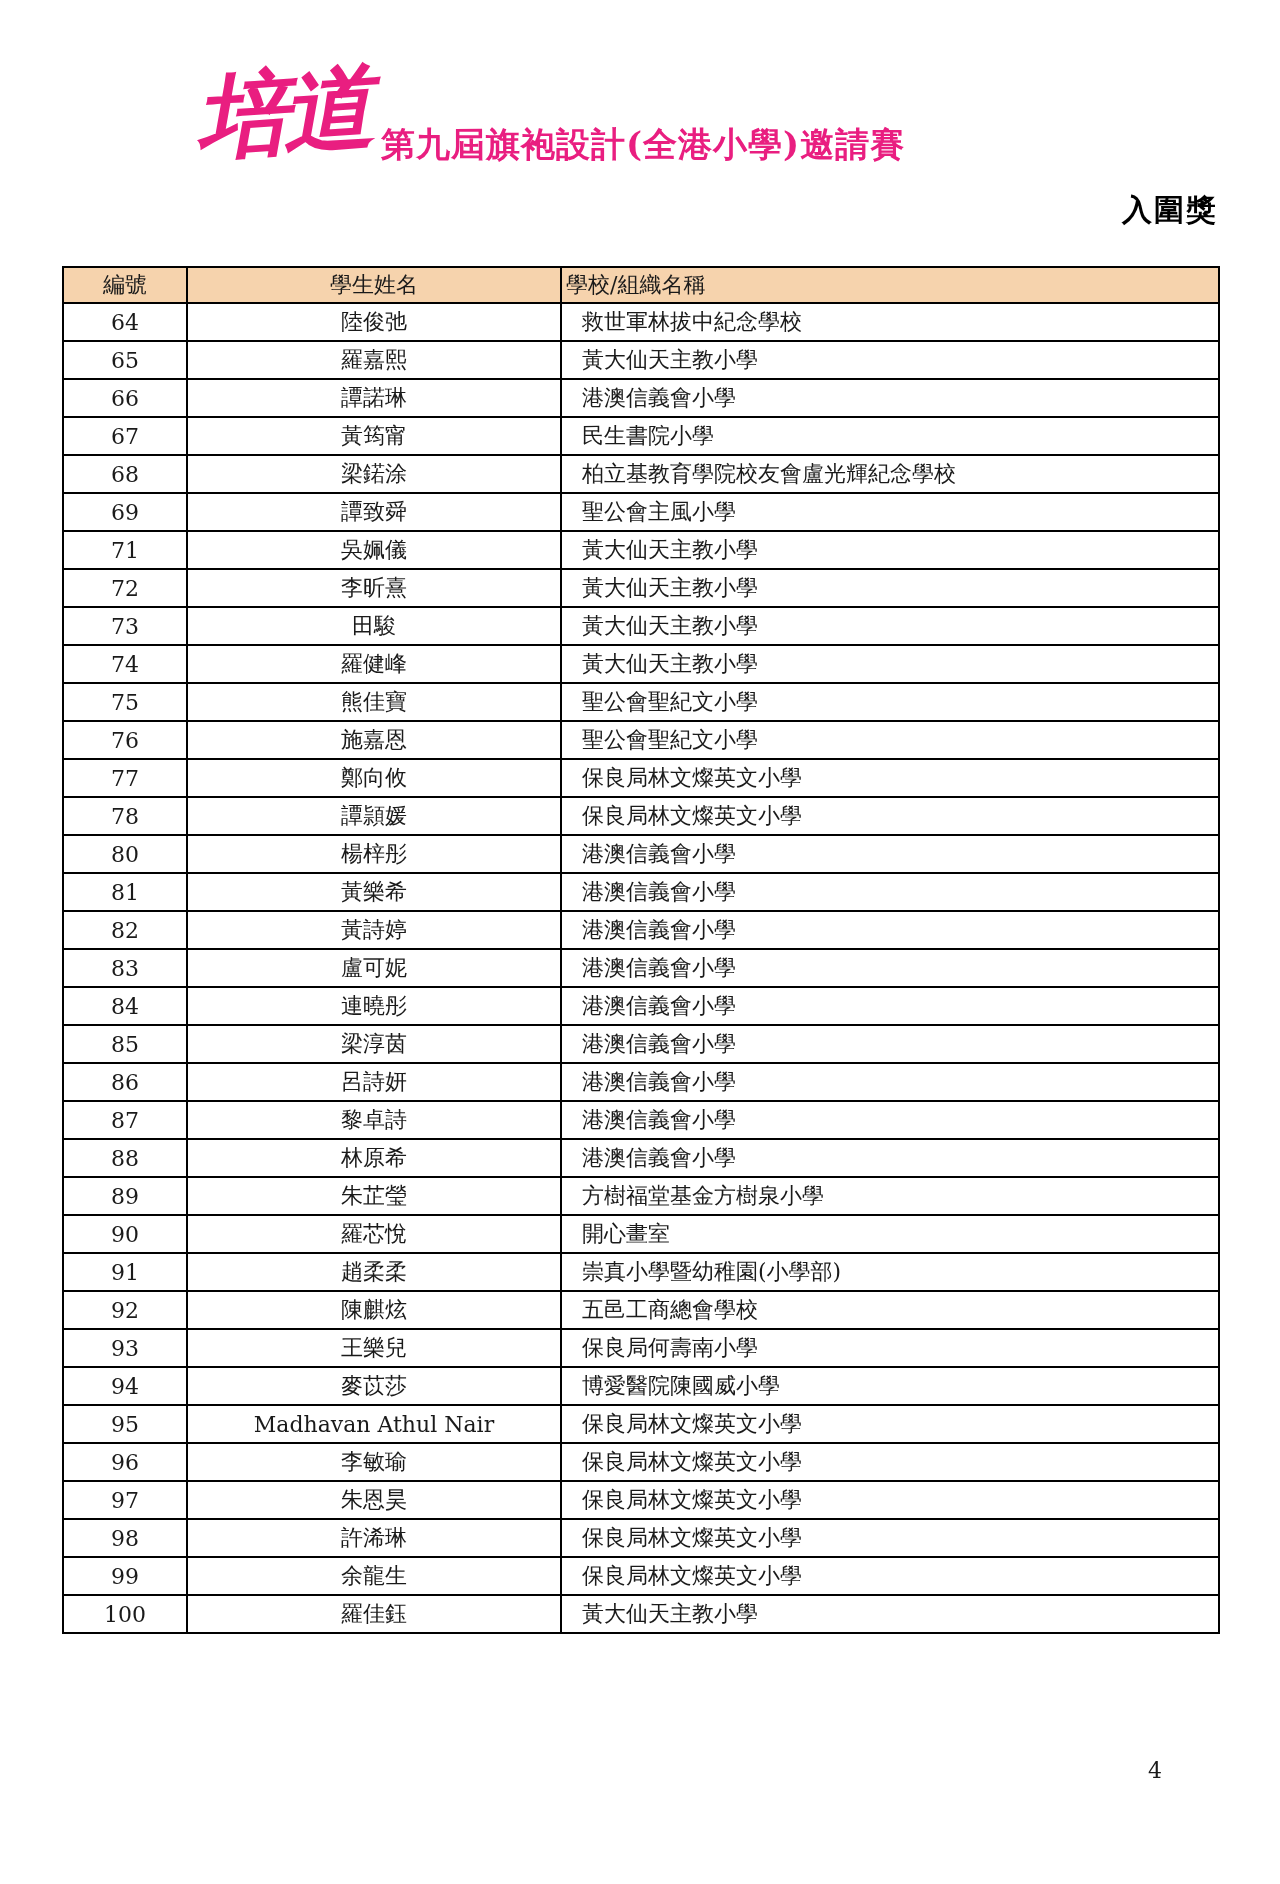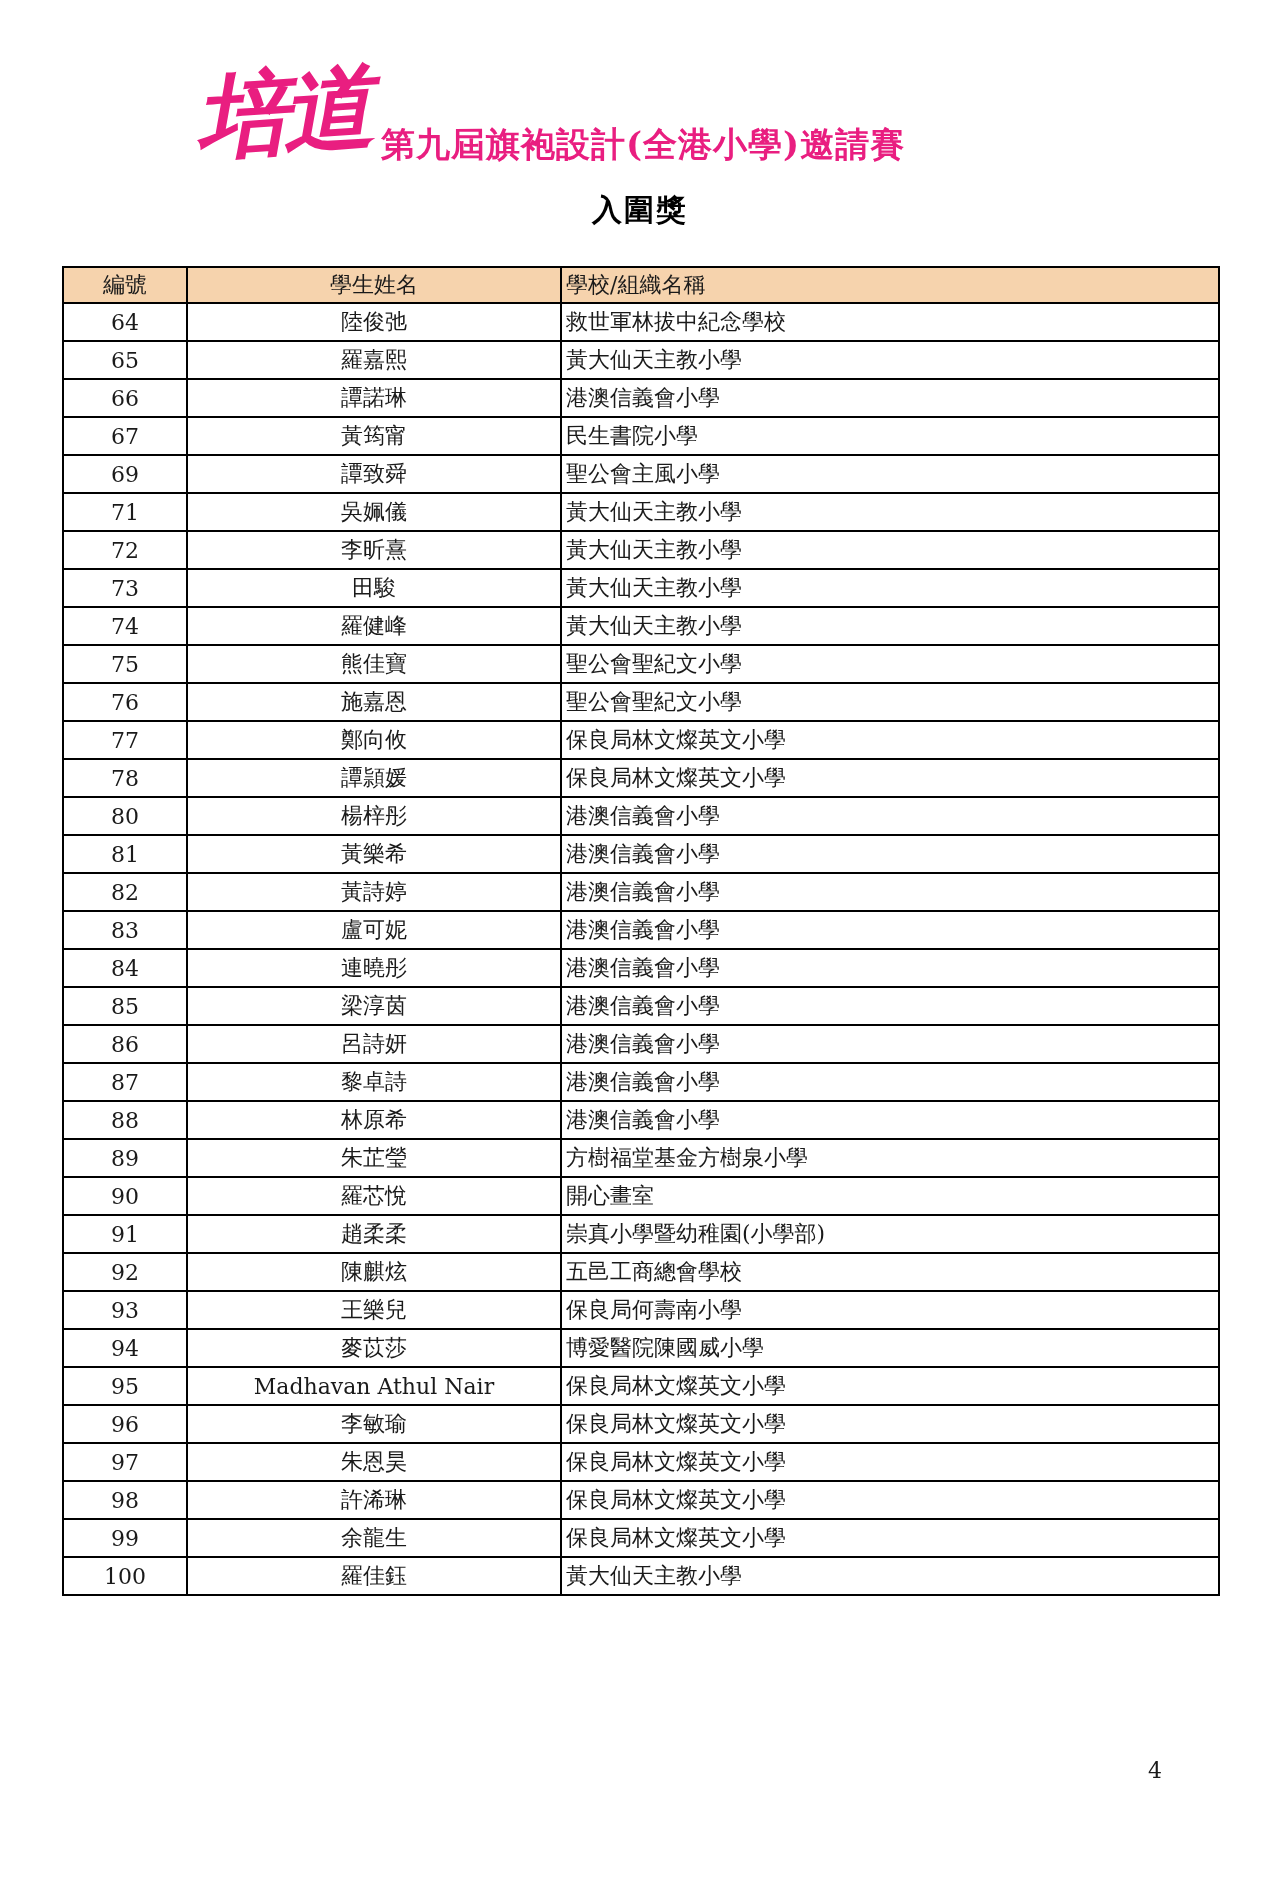--- a/index.html
+++ b/index.html
@@ -36,21 +36,21 @@
     color: var(--brand-pink, #E91E80);
     letter-spacing: 1px;
     white-space: nowrap;
     margin-left: 17px;
   }
   .section-title {
     position: absolute;
     top: 190px;
     left: 62px;
     width: 1156px;
-    text-align: center;
+    text-align: right;
     font-size: 30px;
     font-weight: bold;
     color: #000000;
     letter-spacing: 2px;
   }
 
   
   table.results {
     position: absolute;
     left: 62px;
@@ -73,21 +73,21 @@
     padding: 2px 4px;
   }
   table.results th.school-col { text-align: left; }
   table.results td {
     height: 38px;
     text-align: center;
     vertical-align: middle;
     padding: 2px 4px;
     font-weight: normal;
   }
-  table.results td.school-col { text-align: left; padding-left: 4px; }
+  table.results td.school-col { text-align: left; padding-left: 20px; }
   col.c-no     { width: 124px; }
   col.c-name   { width: 374px; }
   col.c-school { width: 658px; }
 
   
   .page-number {
     position: absolute;
     right: 118px;
     top: 1758px;
     font-size: 22px;
@@ -133,20 +133,25 @@
           <td>66</td>
           <td>譚諾琳</td>
           <td class="school-col">港澳信義會小學</td>
         </tr>
         <tr>
           <td>67</td>
           <td>黃筠甯</td>
           <td class="school-col">民生書院小學</td>
         </tr>
         <tr>
+          <td>68</td>
+          <td>梁鍩涂</td>
+          <td class="school-col">柏立基教育學院校友會盧光輝紀念學校</td>
+        </tr>
+        <tr>
           <td>69</td>
           <td>譚致舜</td>
           <td class="school-col">聖公會主風小學</td>
         </tr>
         <tr>
           <td>71</td>
           <td>吳姵儀</td>
           <td class="school-col">黃大仙天主教小學</td>
         </tr>
         <tr>

